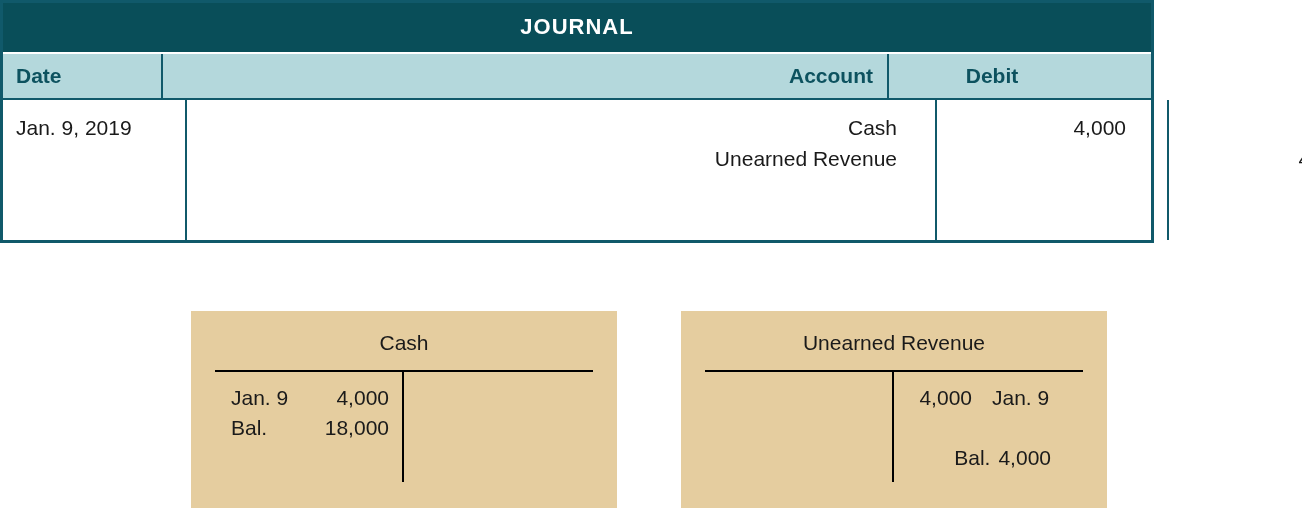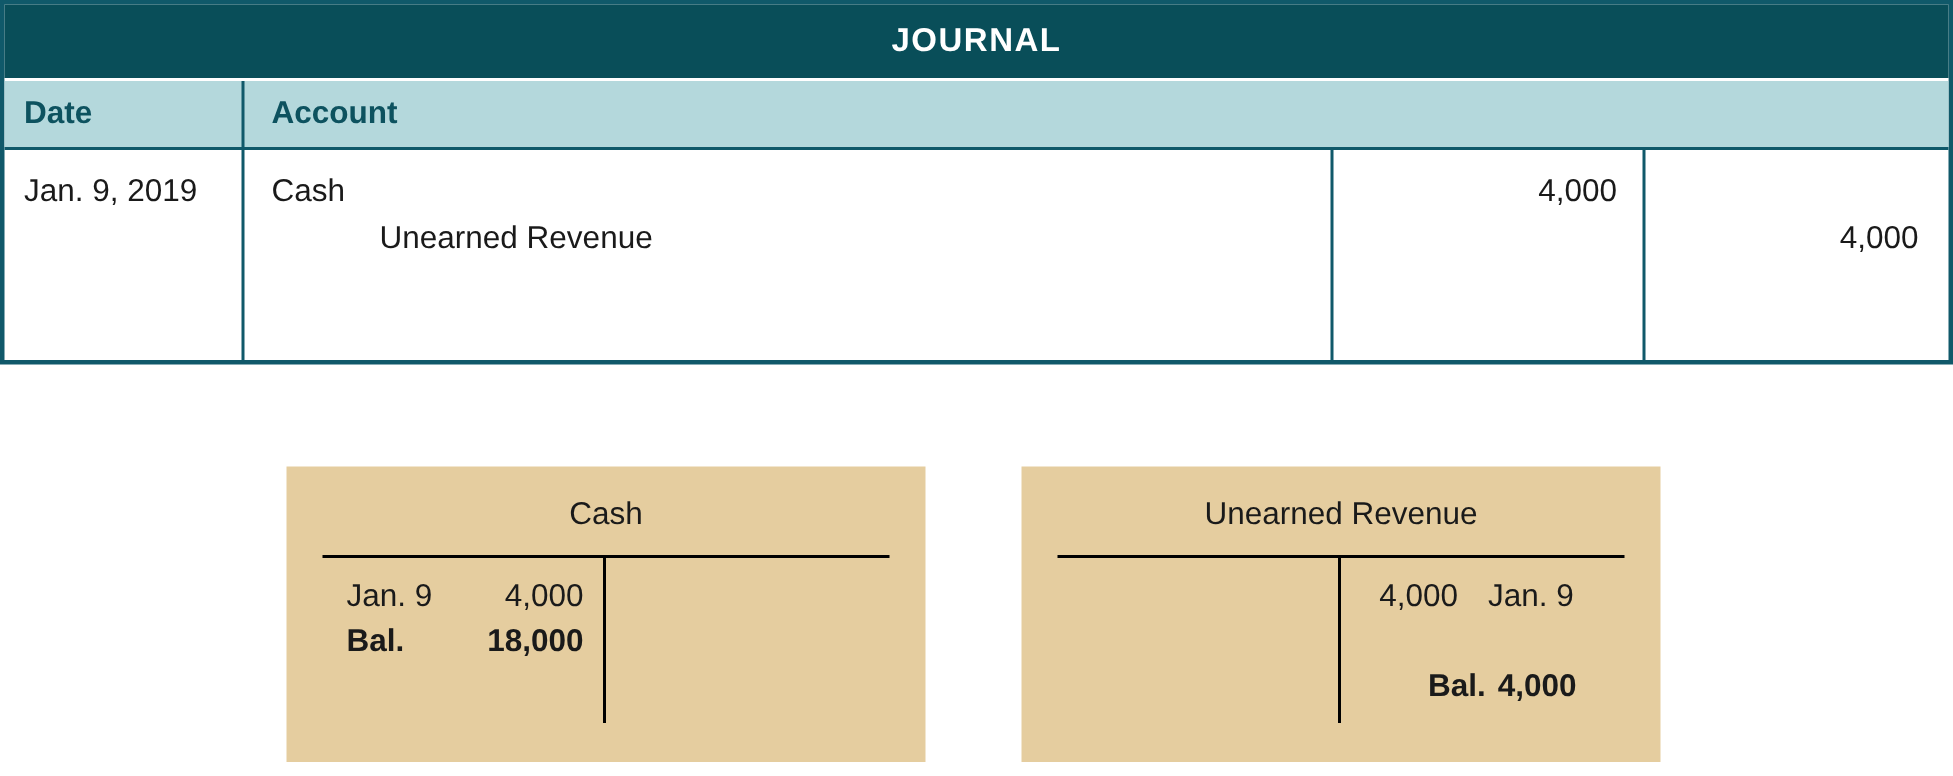--- a/index.html
+++ b/index.html
@@ -12,36 +12,36 @@
   }
   *{box-sizing:border-box;margin:0;padding:0;}
   body{
     width:1302px;height:517px;background:#fff;
     font-family:"Liberation Sans","DejaVu Sans",sans-serif;
     color:var(--ink);font-size:21px;
   }
   .page{position:relative;width:1302px;height:517px;overflow:hidden;}
 
   
-  .journal{width:1302px;border:3px solid var(--border);background:#fff;}
+  .journal{width:1154px;border:3px solid var(--border);background:#fff;}
   .journal-title{
     background:var(--header-bg);color:#fff;text-align:center;
     font-weight:700;font-size:22px;letter-spacing:1px;
     padding:11px 0 12px 0;border-bottom:2px solid #fff;
   }
   .jrow{display:grid;grid-template-columns:158px 726px 208px 204px;}
   .journal-header{background:var(--colhdr-bg);border-bottom:2px solid var(--border);}
   .cell{padding:10px 14px;}
   .cell + .cell{border-left:2px solid var(--border);}
   .hdr{font-weight:700;color:var(--colhdr-text);}
   .hdr.center{text-align:center;}
-  .journal-body{min-height:140px;}
+  .journal-body{min-height:140px;gap:24px;}
   .journal-body .cell{padding-top:12px;line-height:31px;}
   .cell.datecell{padding-left:13px;padding-right:6px;}
-  .cell.accountcell{padding-left:18px;}
+  .cell.accountcell{padding-left:1px;text-align:right;}
   .indent-credit{padding-left:72px;}
   .desc{font-style:italic;padding-left:57px;max-width:625px;}
   .num{text-align:right;}
   .cell.debitcell{padding-right:17px;}
   .cell.creditcell{padding-right:20px;padding-top:43px;}
 
   
   .taccounts{display:flex;gap:64px;margin:68px 0 0 191px;}
   .taccount{width:426px;height:197px;background:var(--tan);}
   .t-title{text-align:center;padding:20px 0 15px 0;font-size:21px;}
@@ -49,34 +49,35 @@
     margin:0 24px;border-top:2px solid #000;
     display:flex;min-height:112px;
   }
   .t-left{width:50%;border-right:2px solid #000;padding:11px 13px 0 16px;}
   .t-right{width:50%;padding:11px 0 0 14px;}
   .t-row{display:flex;line-height:30px;}
   .t-left .t-row{justify-content:space-between;}
   .t-right .t-row .t-amt{min-width:64px;text-align:right;}
   .t-right .t-row .t-lbl{margin-left:20px;}
   .t-row.balance-r{justify-content:flex-end;gap:8px;padding-right:32px;}
-  .bold{font-weight:700;}
+  .bold{font-weight:400;}
   .spacer{height:30px;}
 </style>
 </head>
 <body>
 
 <div class="page">
 
   <div class="journal">
     <div class="journal-title">JOURNAL</div>
 
     <div class="jrow journal-header">
       <div class="cell hdr datecell">Date</div>
       <div class="cell hdr accountcell">Account</div>
+      <div class="cell hdr center">Debit</div>
     </div>
 
     <div class="jrow journal-body">
       <div class="cell datecell">Jan. 9, 2019</div>
       <div class="cell accountcell">
         <div>Cash</div>
         <div class="indent-credit">Unearned Revenue</div>
       </div>
       <div class="cell num debitcell">4,000</div>
       <div class="cell num creditcell">4,000</div>

